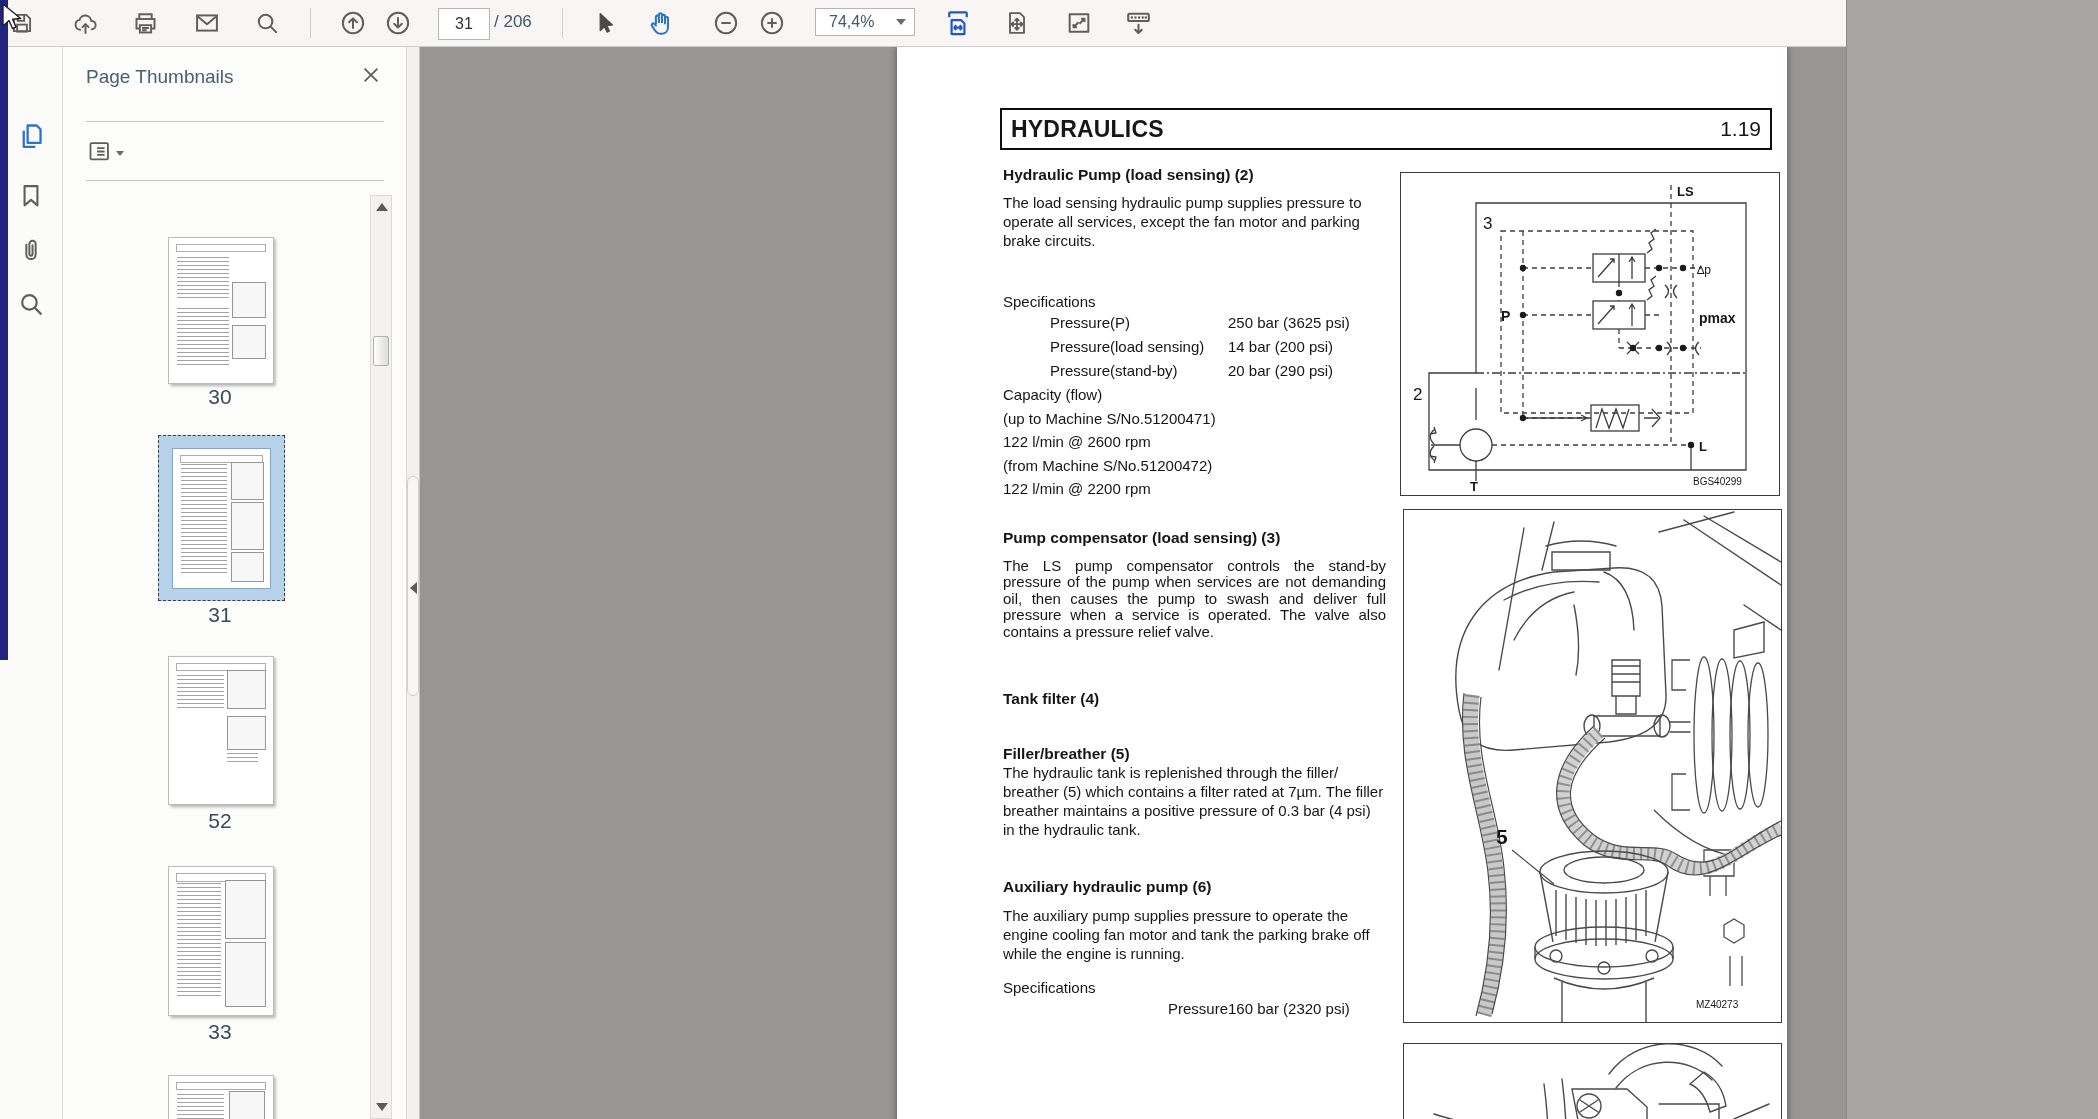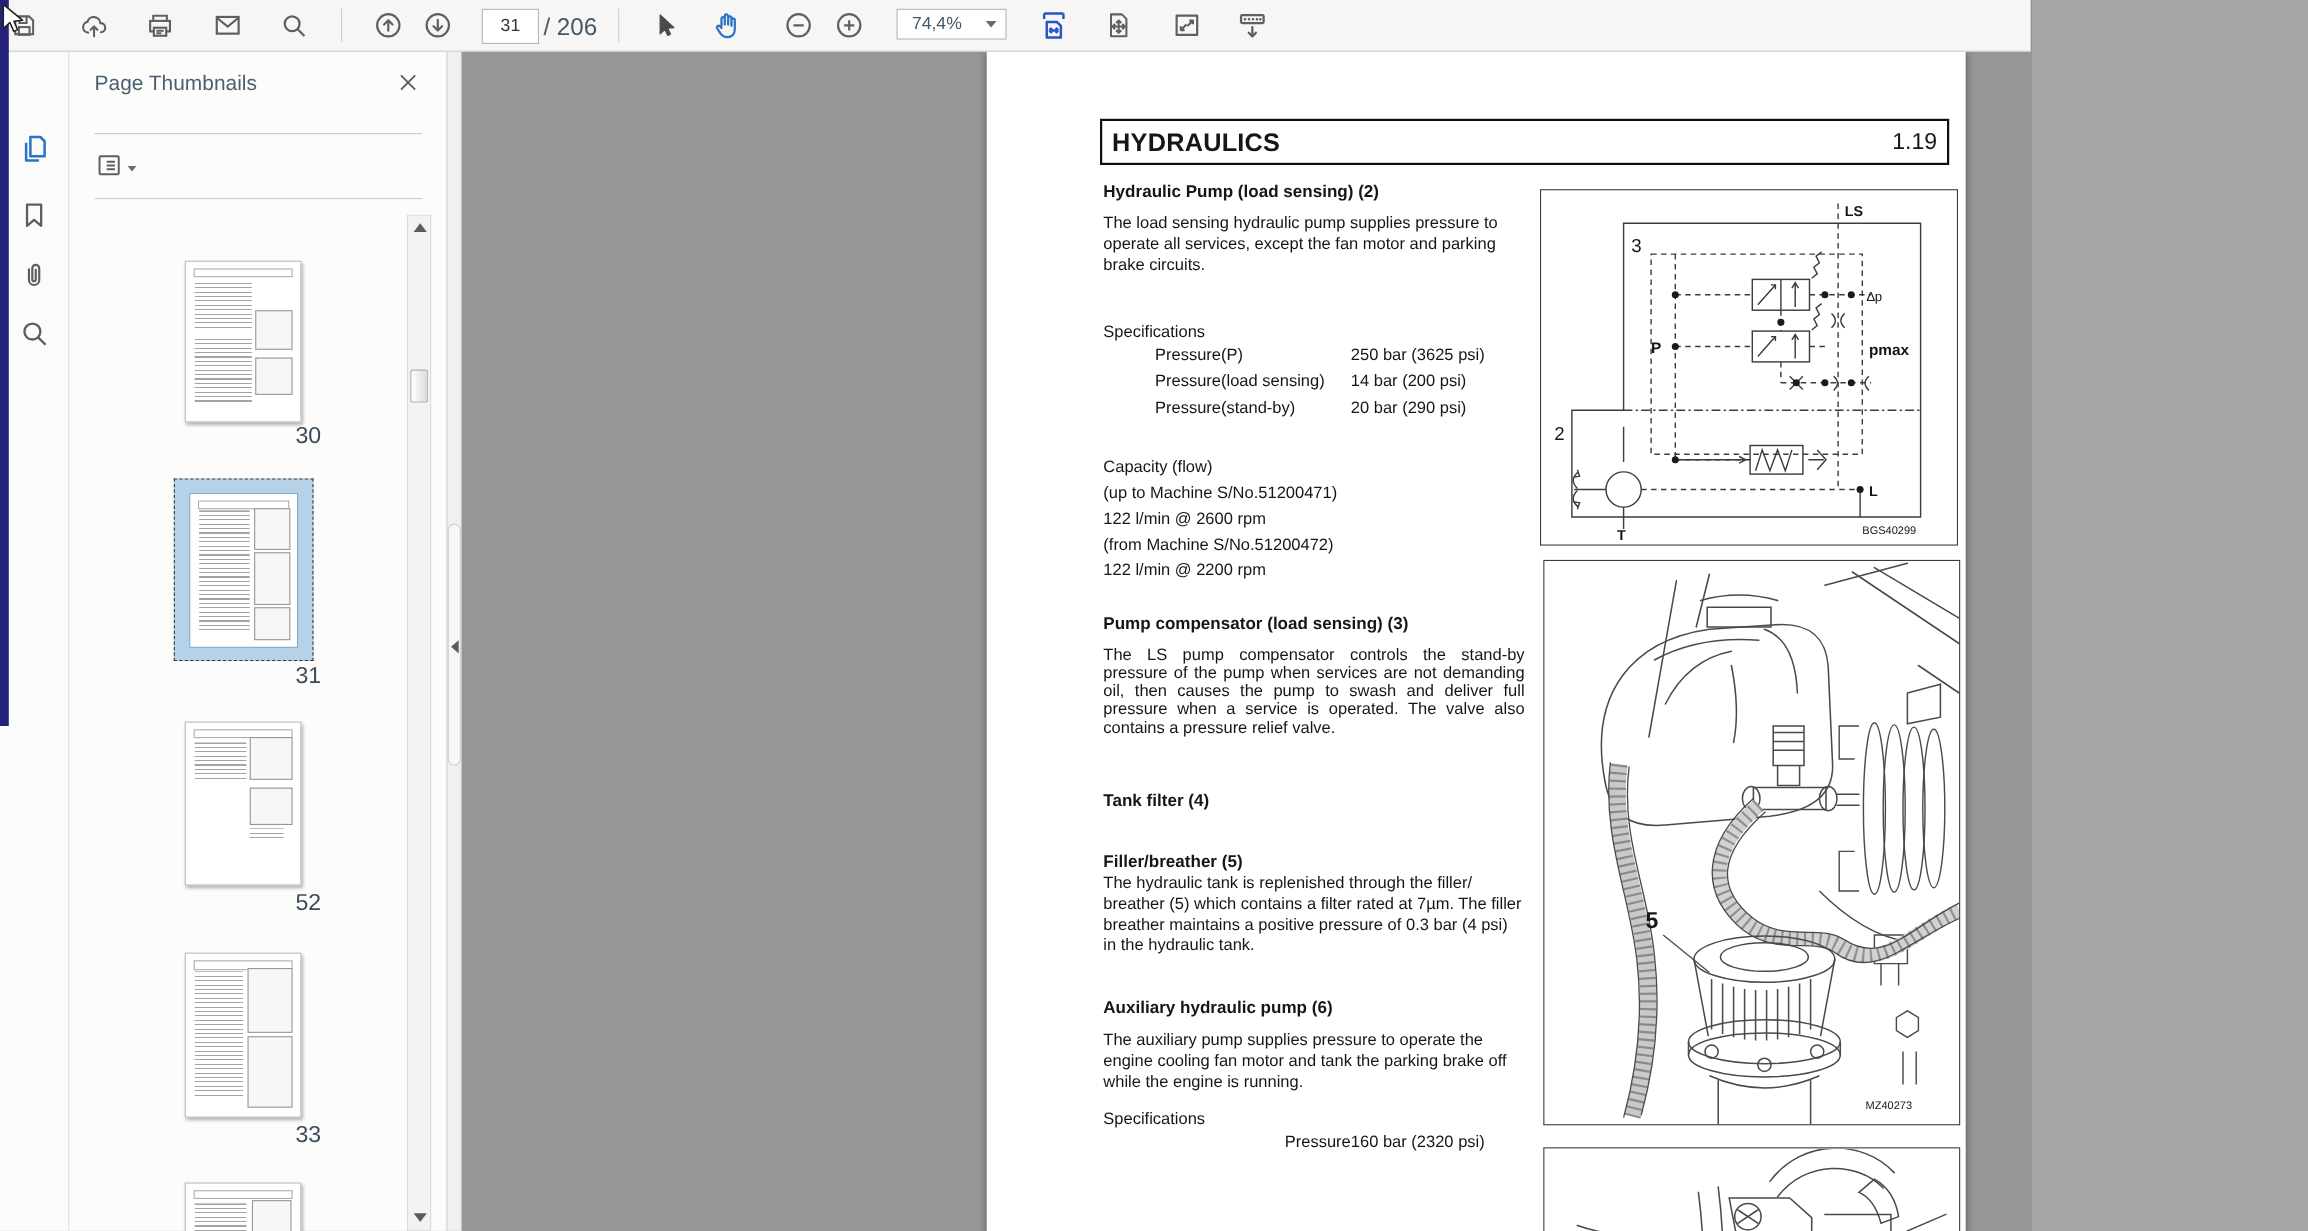--- a/index.html
+++ b/index.html
@@ -8,41 +8,41 @@
   .app{position:absolute;left:0;top:0;width:2098px;height:1119px;overflow:hidden;}
   
   .toolbar{position:absolute;left:0;top:0;width:1846px;height:46px;background:#f7f6f4;
            border-bottom:1px solid #cfcdcb;z-index:30;}
   .tbtn{position:absolute;top:6px;width:34px;height:34px;display:flex;align-items:center;
         justify-content:center;border-radius:3px;cursor:default;}
   .tbtn svg{display:block;}
   .tsep{position:absolute;top:8px;width:1px;height:30px;background:#d2d0ce;}
   .pageinput{position:absolute;left:438px;top:8px;width:46px;height:28px;border:1px solid #b7b5b3;
              background:#fff;text-align:center;font-size:16px;color:#333;font-family:"Liberation Sans",sans-serif;}
-  .pagetotal{position:absolute;left:494px;top:12px;font-size:22px;color:#44586b;}
+  .pagetotal{position:absolute;left:494px;top:12px;font-size:17px;color:#44586b;}
   .zoombox{position:absolute;left:815px;top:8px;width:100px;height:28px;border:1px solid #b7b5b3;
            background:#fff;display:flex;align-items:center;justify-content:space-between;
            padding:0 8px 0 13px;box-sizing:border-box;font-size:16px;color:#44586b;}
   .caret{width:0;height:0;border-left:5px solid transparent;border-right:5px solid transparent;
          border-top:6px solid #6d6b69;}
   
   .rail{position:absolute;left:0;top:46px;width:62px;height:1073px;background:#fbfbfa;
         border-right:1px solid #e2e0df;z-index:20;}
   .ribtn{position:absolute;left:15px;width:32px;height:32px;display:flex;align-items:center;justify-content:center;}
   .navy{position:absolute;left:0;top:0;width:8px;height:660px;background:#23237d;z-index:60;}
   .cursor{position:absolute;left:0px;top:2px;z-index:70;}
   
   .panel{position:absolute;left:62px;top:46px;width:344px;height:1073px;background:#fcfcfb;z-index:10;}
   .ptitle{position:absolute;left:24px;top:20px;font-size:19px;color:#4a6072;}
   .pclose{position:absolute;right:22px;top:18px;width:26px;height:26px;display:flex;align-items:center;justify-content:center;}
   .psep{position:absolute;left:24px;right:22px;height:1px;background:#cbc9c7;}
   .optbtn{position:absolute;left:24px;top:92px;width:44px;height:30px;display:flex;align-items:center;gap:3px;}
   .thumbs{position:absolute;left:0;top:149px;right:0;bottom:0;overflow:hidden;}
   .tpage{position:absolute;background:#fff;border:1px solid #bdbcba;box-shadow:1.5px 2px 3px rgba(0,0,0,.3);}
-  .tlabel{position:absolute;width:144px;text-align:right;font-size:21px;color:#3c4b5a;}
+  .tlabel{position:absolute;width:144px;text-align:center;font-size:21px;color:#3c4b5a;}
   .sel{position:absolute;background:#b5d2e9;border:1px dashed #3c3c3c;}
   .sel .tpage{border:1px solid #7da7cc;box-shadow:none;}
   .mini i{display:block;}
   .mh{position:absolute;left:7%;right:7%;top:4%;height:4.5%;border:1px solid #adadad;}
   .ml{position:absolute;background:repeating-linear-gradient(to bottom,#a3a3a3 0 1px,transparent 1px 4px);}
   .mb{position:absolute;border:1px solid #969696;background:#f7f7f7;}
   
   .strack{position:absolute;right:14px;top:0;bottom:0;width:22px;background:#f3f2f1;border:1px solid #dddbd9;box-sizing:border-box;}
   .sthumb{position:absolute;left:2px;right:2px;top:140px;height:28px;background:#fdfdfd;
           border:1px solid #b3b1af;border-radius:2px;background:linear-gradient(to right,#fff,#dcdcdc);}
@@ -343,21 +343,21 @@
           <span class="c1">Pressure</span>
           <span class="c2">(load sensing)</span>
           <span class="c3">14 bar (200 psi)</span>
         </div>
         <div class="srow">
           <span class="c1">Pressure</span>
           <span class="c2">(stand-by)</span>
           <span class="c3">20 bar (290 psi)</span>
         </div>
 
-        <div class="caplines" style="margin-top:30px">
+        <div class="caplines" style="">
           <div>Capacity (flow)</div>
           <div>(up to Machine S/No.51200471)</div>
           <div>122 l/min @ 2600 rpm</div>
           <div>(from Machine S/No.51200472)</div>
           <div>122 l/min @ 2200 rpm</div>
         </div>
 
         <h3 style="margin-top:28px">Pump compensator (load sensing) (3)</h3>
         <p class="just tight" style="margin-top:11px">The LS pump compensator controls the stand-by pressure of the pump when services are not demanding oil, then causes the pump to swash and deliver full pressure when a service is operated. The valve also contains a pressure relief valve.</p>
 

